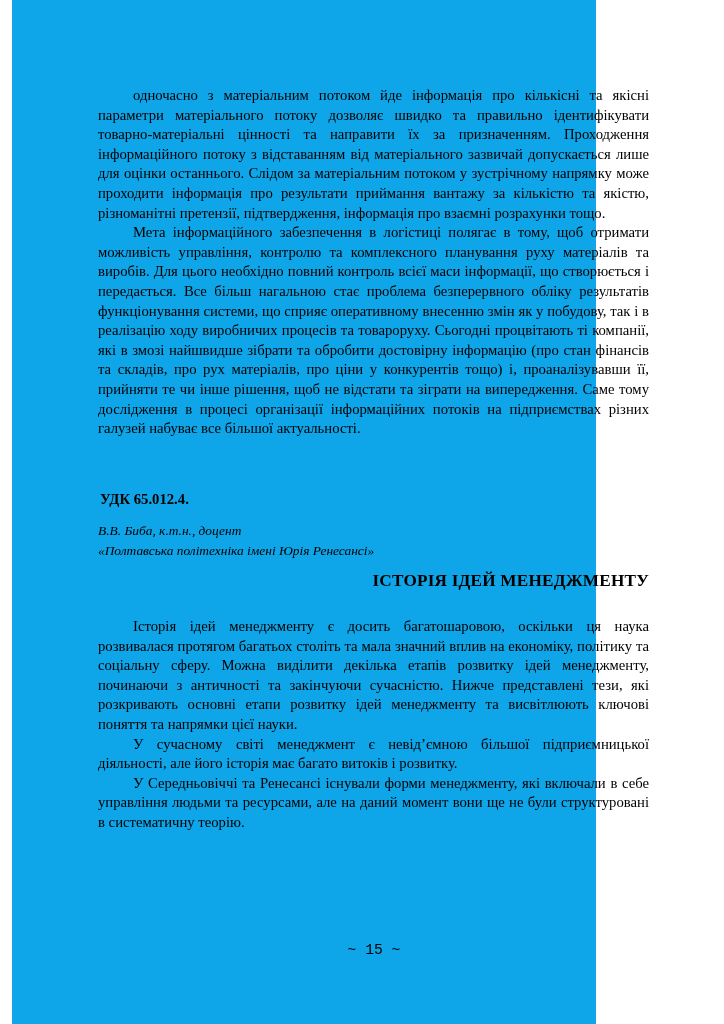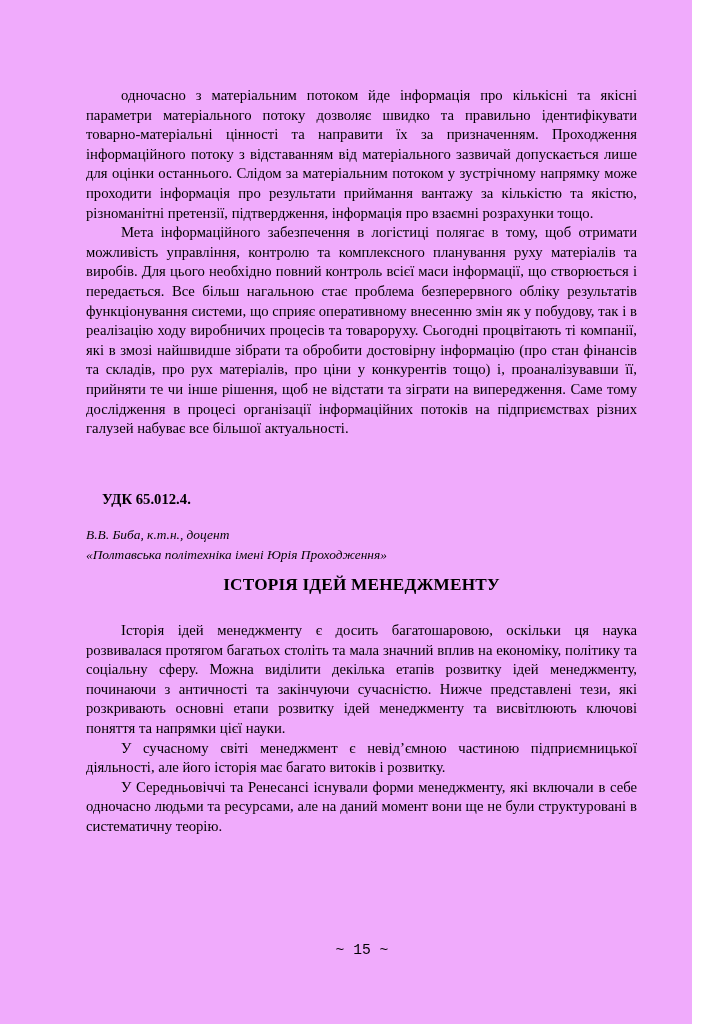--- a/index.html
+++ b/index.html
@@ -12,25 +12,25 @@
     width: 724px;
     height: 1024px;
     position: relative;
     font-family: "Liberation Serif", "DejaVu Serif", serif;
     color: #000000;
     overflow: hidden;
   }
 
   .page {
     position: absolute;
-    left: 0;
+    left: 12px;
     top: 0;
-    width: 692px;
+    width: 584px;
     height: 1024px;
-    background: #f0abfc;
+    background: #0ea5e9;
   }
 
   .content {
     position: absolute;
     left: 86px;
     top: 86px;
     width: 551px;
   }
 
   p.body-par {
@@ -42,21 +42,21 @@
     text-justify: inter-word;
     hyphens: none;
   }
 
   
   .udk-block {
     margin-top: 51px;
   }
 
   .udk {
-    margin: 16px;
+    margin: 2px;
     font-size: 14.7px;
     line-height: 19.6px;
     font-weight: bold;
     text-align: left;
   }
 
   .author-block {
     margin-top: 12px;
     text-align: right;
   }
@@ -68,21 +68,21 @@
     font-style: italic;
     text-align: left;
     white-space: nowrap;
   }
 
   .article-title {
     margin: 10px 0 0 0;
     font-size: 17.2px;
     line-height: 22px;
     font-weight: bold;
-    text-align: center;
+    text-align: right;
     letter-spacing: 0.2px;
   }
 
   .after-title {
     margin-top: 25px;
   }
 
   .footer {
     position: absolute;
     left: 0;
@@ -104,29 +104,29 @@
     <div>
       <p class="body-par">одночасно з матеріальним потоком йде інформація про кількісні та якісні параметри матеріального потоку дозволяє швидко та правильно ідентифікувати товарно-матеріальні цінності та направити їх за призначенням. Проходження інформаційного потоку з відставанням від матеріального зазвичай допускається лише для оцінки останнього. Слідом за матеріальним потоком у зустрічному напрямку може проходити інформація про результати приймання вантажу за кількістю та якістю, різноманітні претензії, підтвердження, інформація про взаємні розрахунки тощо.</p>
       <p class="body-par">Мета інформаційного забезпечення в логістиці полягає в тому, щоб отримати можливість управління, контролю та комплексного планування руху матеріалів та виробів. Для цього необхідно повний контроль всієї маси інформації, що створюється і передається. Все більш нагальною стає проблема безперервного обліку результатів функціонування системи, що сприяє оперативному внесенню змін як у побудову, так і в реалізацію ходу виробничих процесів та товароруху. Сьогодні процвітають ті компанії, які в змозі найшвидше зібрати та обробити достовірну інформацію (про стан фінансів та складів, про рух матеріалів, про ціни у конкурентів тощо) і, проаналізувавши її, прийняти те чи інше рішення, щоб не відстати та зіграти на випередження. Саме тому дослідження в процесі організації інформаційних потоків на підприємствах різних галузей набуває все більшої актуальності.</p>
     </div>
 
     <div class="udk-block">
       <p class="udk">УДК 65.012.4.</p>
 
       <div class="author-block">
         <p class="author-line">В.В. Биба, к.т.н., доцент</p>
-        <p class="author-line">«Полтавська політехніка імені Юрія Проходження»</p>
+        <p class="author-line">«Полтавська політехніка імені Юрія Ренесансі»</p>
       </div>
 
       <h1 class="article-title">ІСТОРІЯ ІДЕЙ МЕНЕДЖМЕНТУ</h1>
     </div>
 
     <div class="after-title">
       <p class="body-par">Історія ідей менеджменту є досить багатошаровою, оскільки ця наука розвивалася протягом багатьох століть та мала значний вплив на економіку, політику та соціальну сферу. Можна виділити декілька етапів розвитку ідей менеджменту, починаючи з античності та закінчуючи сучасністю. Нижче представлені тези, які розкривають основні етапи розвитку ідей менеджменту та висвітлюють ключові поняття та напрямки цієї науки.</p>
-      <p class="body-par">У сучасному світі менеджмент є невід’ємною частиною підприємницької діяльності, але його історія має багато витоків і розвитку.</p>
-      <p class="body-par">У Середньовіччі та Ренесансі існували форми менеджменту, які включали в себе одночасно людьми та ресурсами, але на даний момент вони ще не були структуровані в систематичну теорію.</p>
+      <p class="body-par">У сучасному світі менеджмент є невід’ємною більшої підприємницької діяльності, але його історія має багато витоків і розвитку.</p>
+      <p class="body-par">У Середньовіччі та Ренесансі існували форми менеджменту, які включали в себе управління людьми та ресурсами, але на даний момент вони ще не були структуровані в систематичну теорію.</p>
     </div>
 
   </div>
 
   <div class="footer">~ 15 ~</div>
 
 </div>
 
 </body></html>

